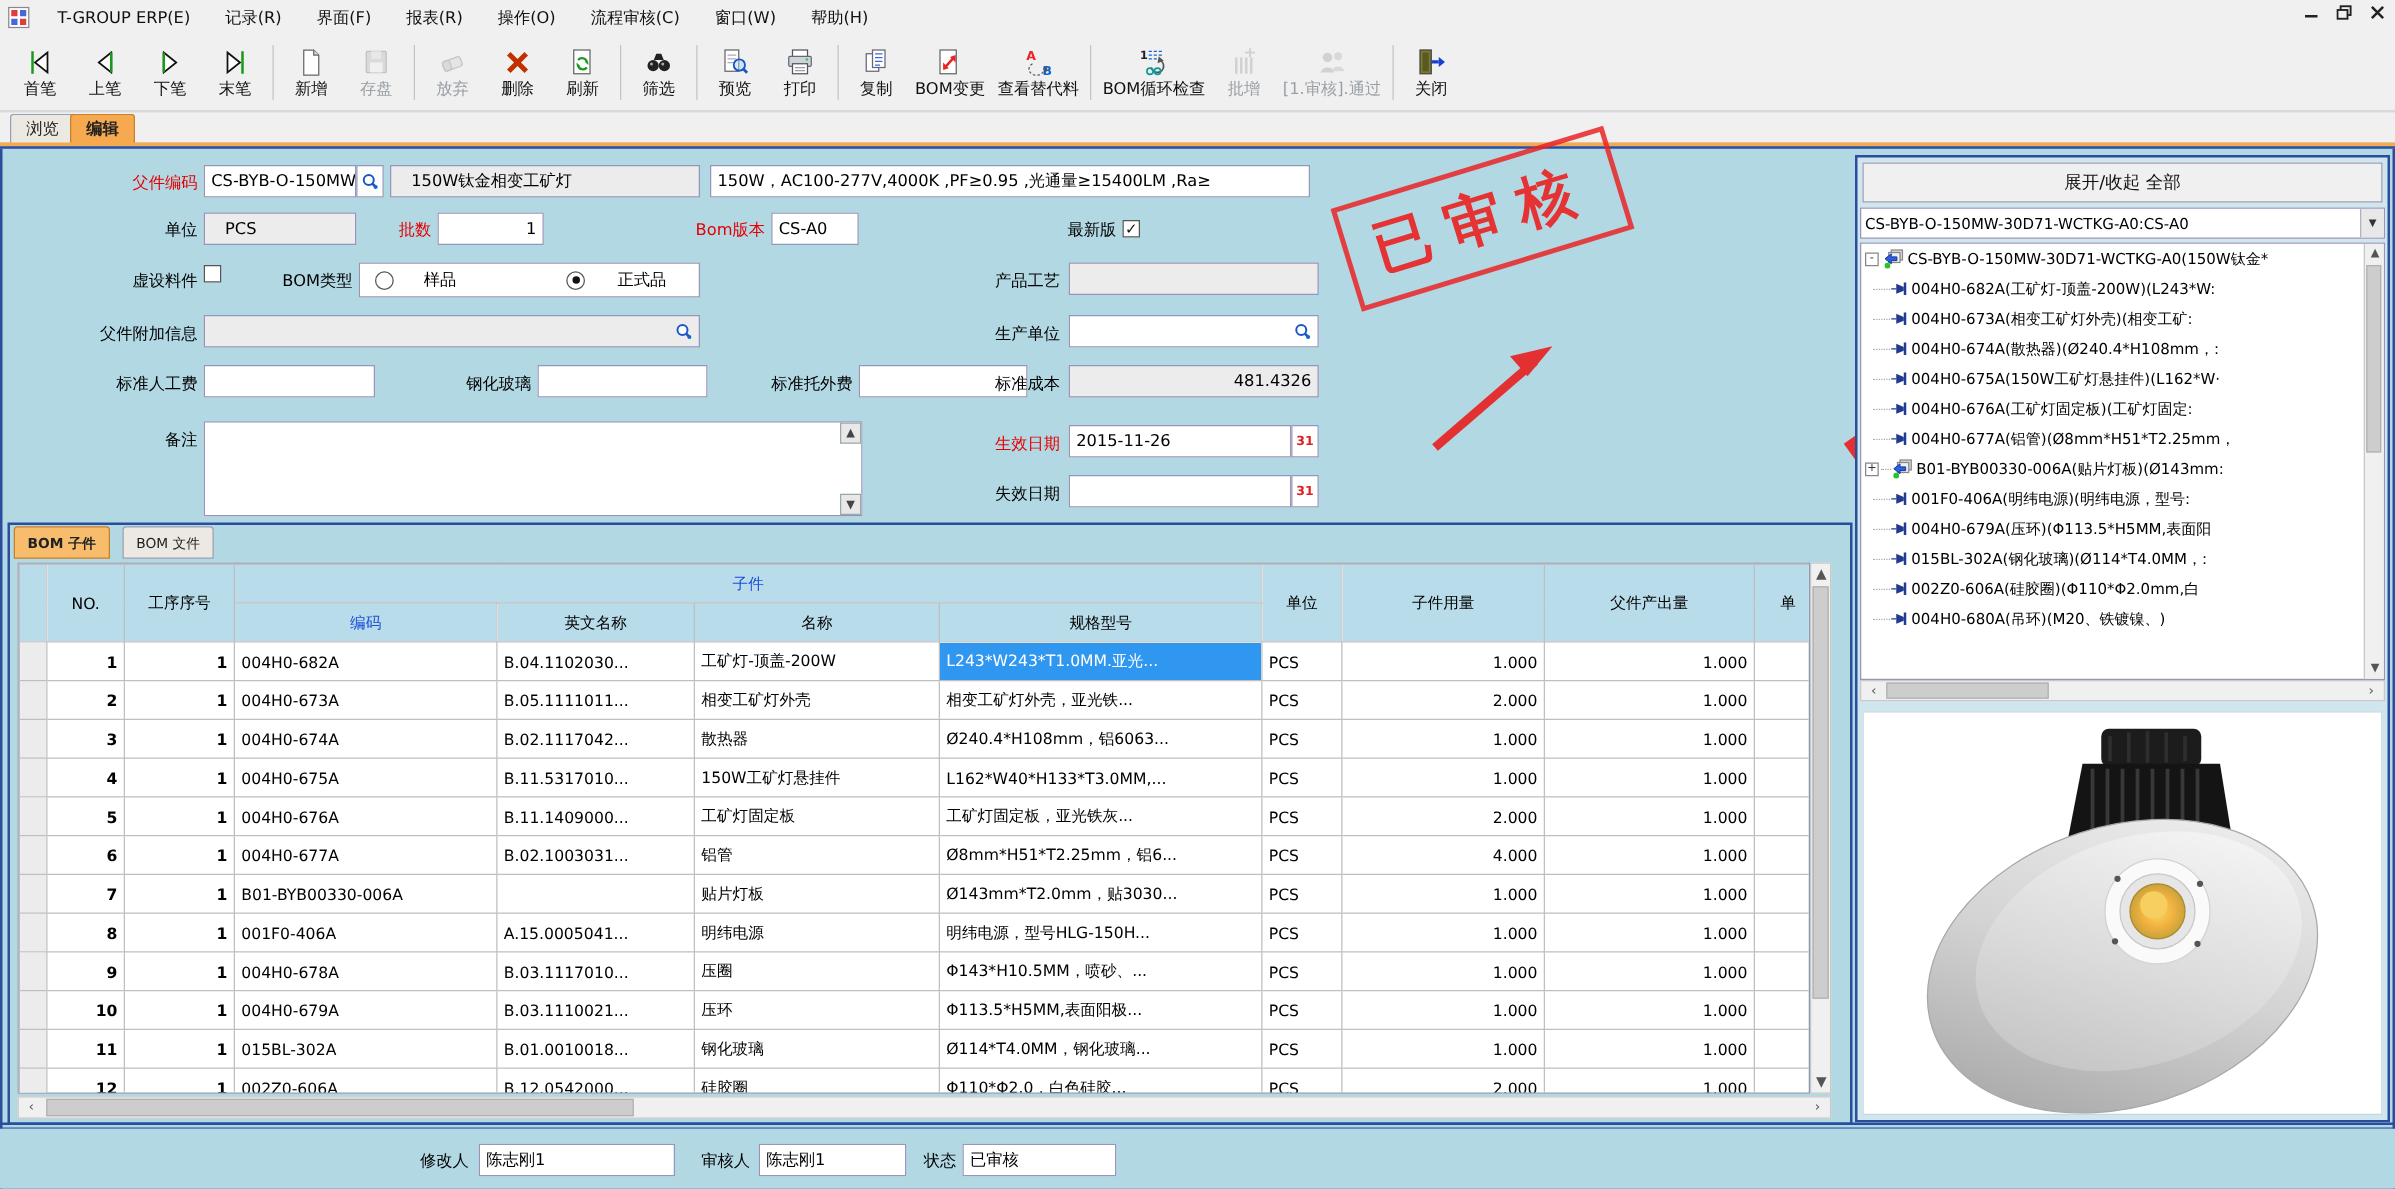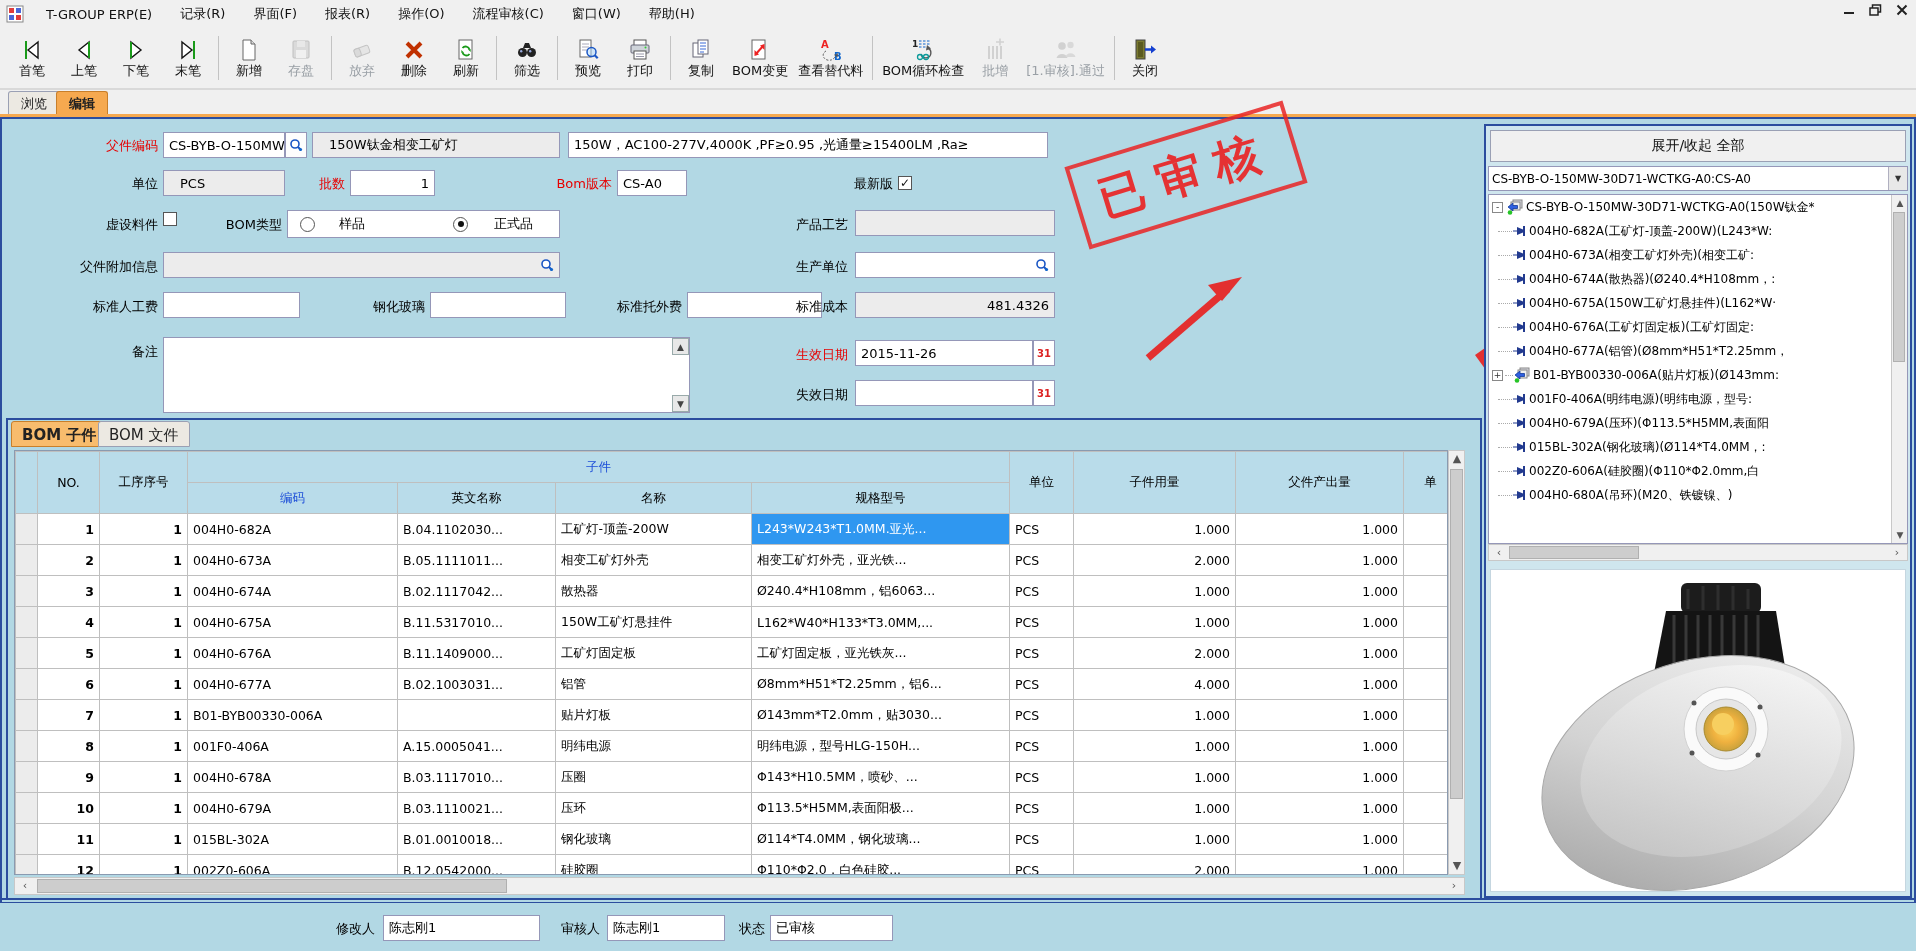--- a/index.html
+++ b/index.html
@@ -40,21 +40,21 @@
   .radiobox{position:absolute;border:1px solid #9597b8;background:#fff;display:flex;align-items:center;font-size:13px;box-sizing:border-box;}
   .radio{display:flex;align-items:center;gap:5px;}
   .rdot{width:13px;height:13px;border:1px solid #555;border-radius:50%;background:#fff;display:inline-flex;align-items:center;justify-content:center;}
   .rdot.on::after{content:"";width:6px;height:6px;border-radius:50%;background:#111;}
   .remark-arrows{position:absolute;width:17px;height:17px;border:1px solid #9aa;background:#e8e8e8;font-size:9px;display:flex;align-items:center;justify-content:center;color:#444;box-sizing:border-box;}
   
   .stamp{position:absolute;left:1072px;top:132px;transform:rotate(-17deg);border:4px solid rgba(233,36,36,.85);color:rgba(233,36,36,.92);font-size:46px;font-weight:bold;padding:8px 20px;letter-spacing:14px;white-space:nowrap;}
   .anno{position:absolute;left:1090px;top:255px;width:420px;height:130px;pointer-events:none;}
   
   .bom-panel{position:absolute;left:6px;top:418px;width:1476px;height:482px;border:2px solid #2b4d9e;box-sizing:border-box;background:#b2d8e4;}
-  .bomtab{position:absolute;top:1px;height:26px;line-height:26px;padding:0 10px;font-size:15px;background:#ece9e2;border:1px solid #9aa0b4;border-radius:3px 3px 0 0;color:#222;box-sizing:border-box;}
+  .bomtab{position:absolute;top:1px;height:26px;line-height:26px;padding:0 10px;font-size:11px;background:#ece9e2;border:1px solid #9aa0b4;border-radius:3px 3px 0 0;color:#222;box-sizing:border-box;}
   .bomtab.active{background:#f8bc6d;font-weight:bold;border-color:#c87f2a;}
   .grid-wrap{position:absolute;left:6px;top:30px;width:1434px;height:425px;overflow:hidden;background:#fff;border:1px solid #8a9ab0;box-sizing:border-box;}
   table.grid{border-collapse:collapse;table-layout:fixed;width:1442px;font-size:12.5px;}
   table.grid th,table.grid td{border:1px solid #bfbfbf;padding:0 5px;height:31px;box-sizing:border-box;overflow:hidden;white-space:nowrap;}
   table.grid th{background:#b9dcea;font-weight:normal;color:#000;}
   table.grid th.red{color:#1d4ed8;}
   td.selcol{background:#ececec;}
   td.r{text-align:right;}
   td.b{font-weight:bold;}
   td.sel{background:#2f97f0;color:#fff;}

